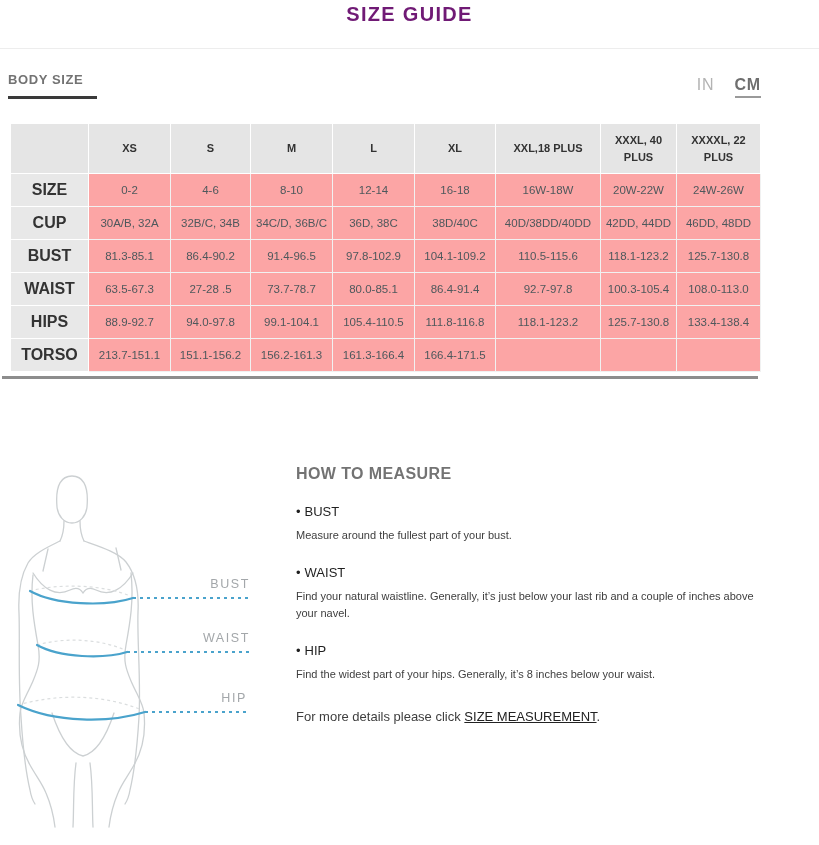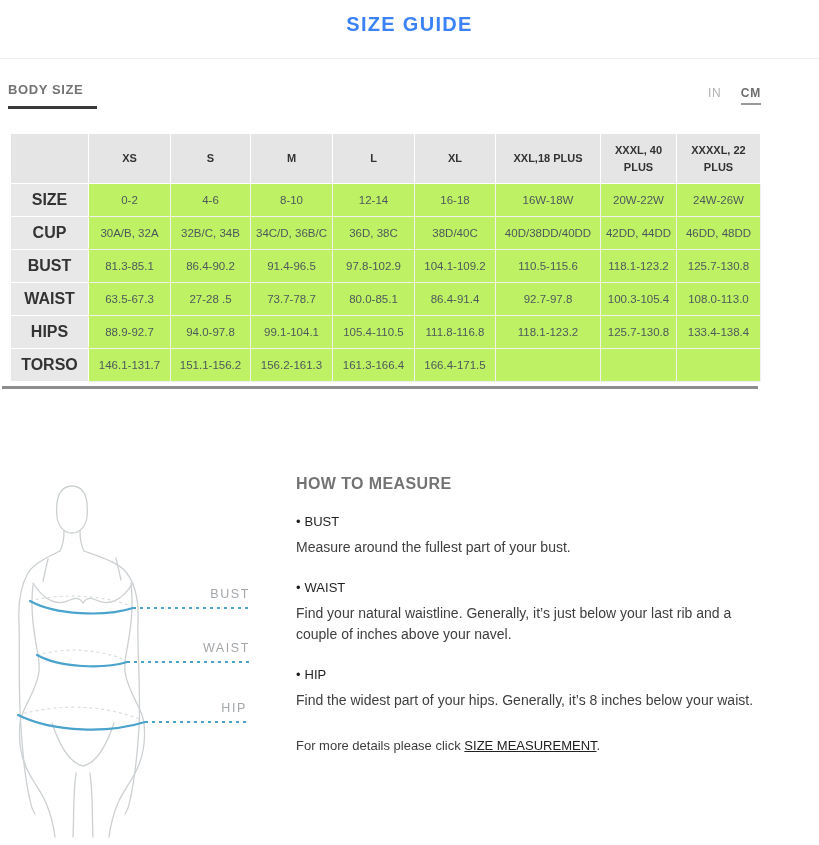--- a/index.html
+++ b/index.html
@@ -1,65 +1,65 @@
 <!DOCTYPE html>
 <html style="--accent: #4aa3cc; --outline: #ccd0d2; --figlabel: #a3a7aa;"><head>
 <meta charset="utf-8">
 <style>
   * { box-sizing: border-box; }
   html, body { margin: 0; padding: 0; background: #fff; }
   body { font-family: "Liberation Sans", sans-serif; color: #222; }
   .page { width: 819px; height: 845px; position: relative; overflow: hidden; background: #fff; }
 
   .title { text-align: center; font-size: 20px; font-weight: 700; letter-spacing: 1.3px;
-           color: #3b82f6; margin: 0; padding-top: 13px; }
+           color: #701a75; margin: 0; padding-top: 3px; }
 
   .top-divider { height: 1px; background: #ededed; margin-top: 22px; }
 
   .bs-bar { display: flex; justify-content: space-between; align-items: flex-start;
             padding: 23px 58px 0 8px; }
   .bs-heading-wrap { display: inline-block; }
   .bs-heading { font-size: 13px; font-weight: 700; letter-spacing: 0.6px; color: #737373; }
   .bs-underline { width: 89px; height: 3px; background: #3a3a3a; margin-top: 9px; }
 
-  .units { font-size: 12px; letter-spacing: 0.8px; padding-top: 4px; white-space: nowrap; }
+  .units { font-size: 16px; letter-spacing: 0.8px; padding-top: 4px; white-space: nowrap; }
   .unit { cursor: pointer; }
   .unit.in { color: #b3b3b3; margin-right: 15px; }
   .unit.cm { color: #6e6e6e; font-weight: 700; border-bottom: 2px solid #9a9a9a; padding-bottom: 3px; }
 
   table.size-table { border-collapse: collapse; table-layout: fixed; width: 750px;
                      margin: 24px 0 0 10px; }
   .size-table thead th { background: #e5e5e5; height: 50px; font-size: 11px; font-weight: 700;
                          color: #333; border: 1px solid #fff; padding: 0 3px; text-align: center;
                          line-height: 1.5; }
   .size-table tbody th { background: #e8e8e8; height: 33px; font-size: 16px; font-weight: 700;
                          color: #333; border: 1px solid #fff; text-align: center; }
   .size-table tbody td { height: 33px; font-size: 11.5px; color: #4e585c; text-align: center;
-                         border: 1px solid #f1f1f1; background: #bef264; padding: 0 2px;
+                         border: 1px solid #f1f1f1; background: #fca5a5; padding: 0 2px;
                          white-space: nowrap; }
 
   .thick-rule { width: 756px; height: 3px; background: #8d8d8d; margin: 4px 0 0 2px; }
 
   .lower { display: flex; margin-top: 76px; }
   .figure-wrap { flex: 0 0 296px; width: 296px; }
   svg.figure { display: block; }
 
   .outline   { fill: none; stroke: var(--outline, #ccd0d2); stroke-width: 1.3; stroke-linecap: round; }
   .back-dash { fill: none; stroke: #dbdedf; stroke-width: 1.2; stroke-dasharray: 3 3; }
   .blue-line { fill: none; stroke: var(--accent, #4aa3cc); stroke-width: 2.2; stroke-linecap: round; }
   .blue-dash { fill: none; stroke: var(--accent, #4aa3cc); stroke-width: 2.2; stroke-dasharray: 3 4; }
   .fig-label { fill: var(--figlabel, #a3a7aa); font-size: 12.5px; letter-spacing: 1.6px;
                font-family: "Liberation Sans", sans-serif; }
 
   .measure-col { flex: 1; padding-top: 10px; padding-right: 40px; }
   .m-heading { font-size: 16px; font-weight: 700; letter-spacing: 0.4px; color: #737373; margin: 0; }
   .m-item { margin-top: 21px; }
   .m-label { font-size: 13px; font-weight: 400; color: #1f1f1f; }
   .bullet { margin-right: 4px; }
-  .m-text { font-size: 14px; color: #3e3e3e; margin: 8px 0 0 0; max-width: 480px; line-height: 1.55; }
+  .m-text { font-size: 11px; color: #3e3e3e; margin: 8px 0 0 0; max-width: 480px; line-height: 1.55; }
   .m-footer { font-size: 13px; color: #3e3e3e; margin: 26px 0 0 0; }
   .sm-link { font-weight: 400; color: #222; text-decoration: underline; cursor: pointer; }
 </style>
 </head>
 <body>
 
 <div class="page">
 
   <h1 class="title">SIZE GUIDE</h1>
 
@@ -152,21 +152,21 @@
           <td>94.0-97.8</td>
           <td>99.1-104.1</td>
           <td>105.4-110.5</td>
           <td>111.8-116.8</td>
           <td>118.1-123.2</td>
           <td>125.7-130.8</td>
           <td>133.4-138.4</td>
         </tr>
         <tr>
           <th>TORSO</th>
-          <td>146.1-131.7</td>
+          <td>213.7-151.1</td>
           <td>151.1-156.2</td>
           <td>156.2-161.3</td>
           <td>161.3-166.4</td>
           <td>166.4-171.5</td>
           <td></td>
           <td></td>
           <td></td>
         </tr>
       </tbody>
   </table>

